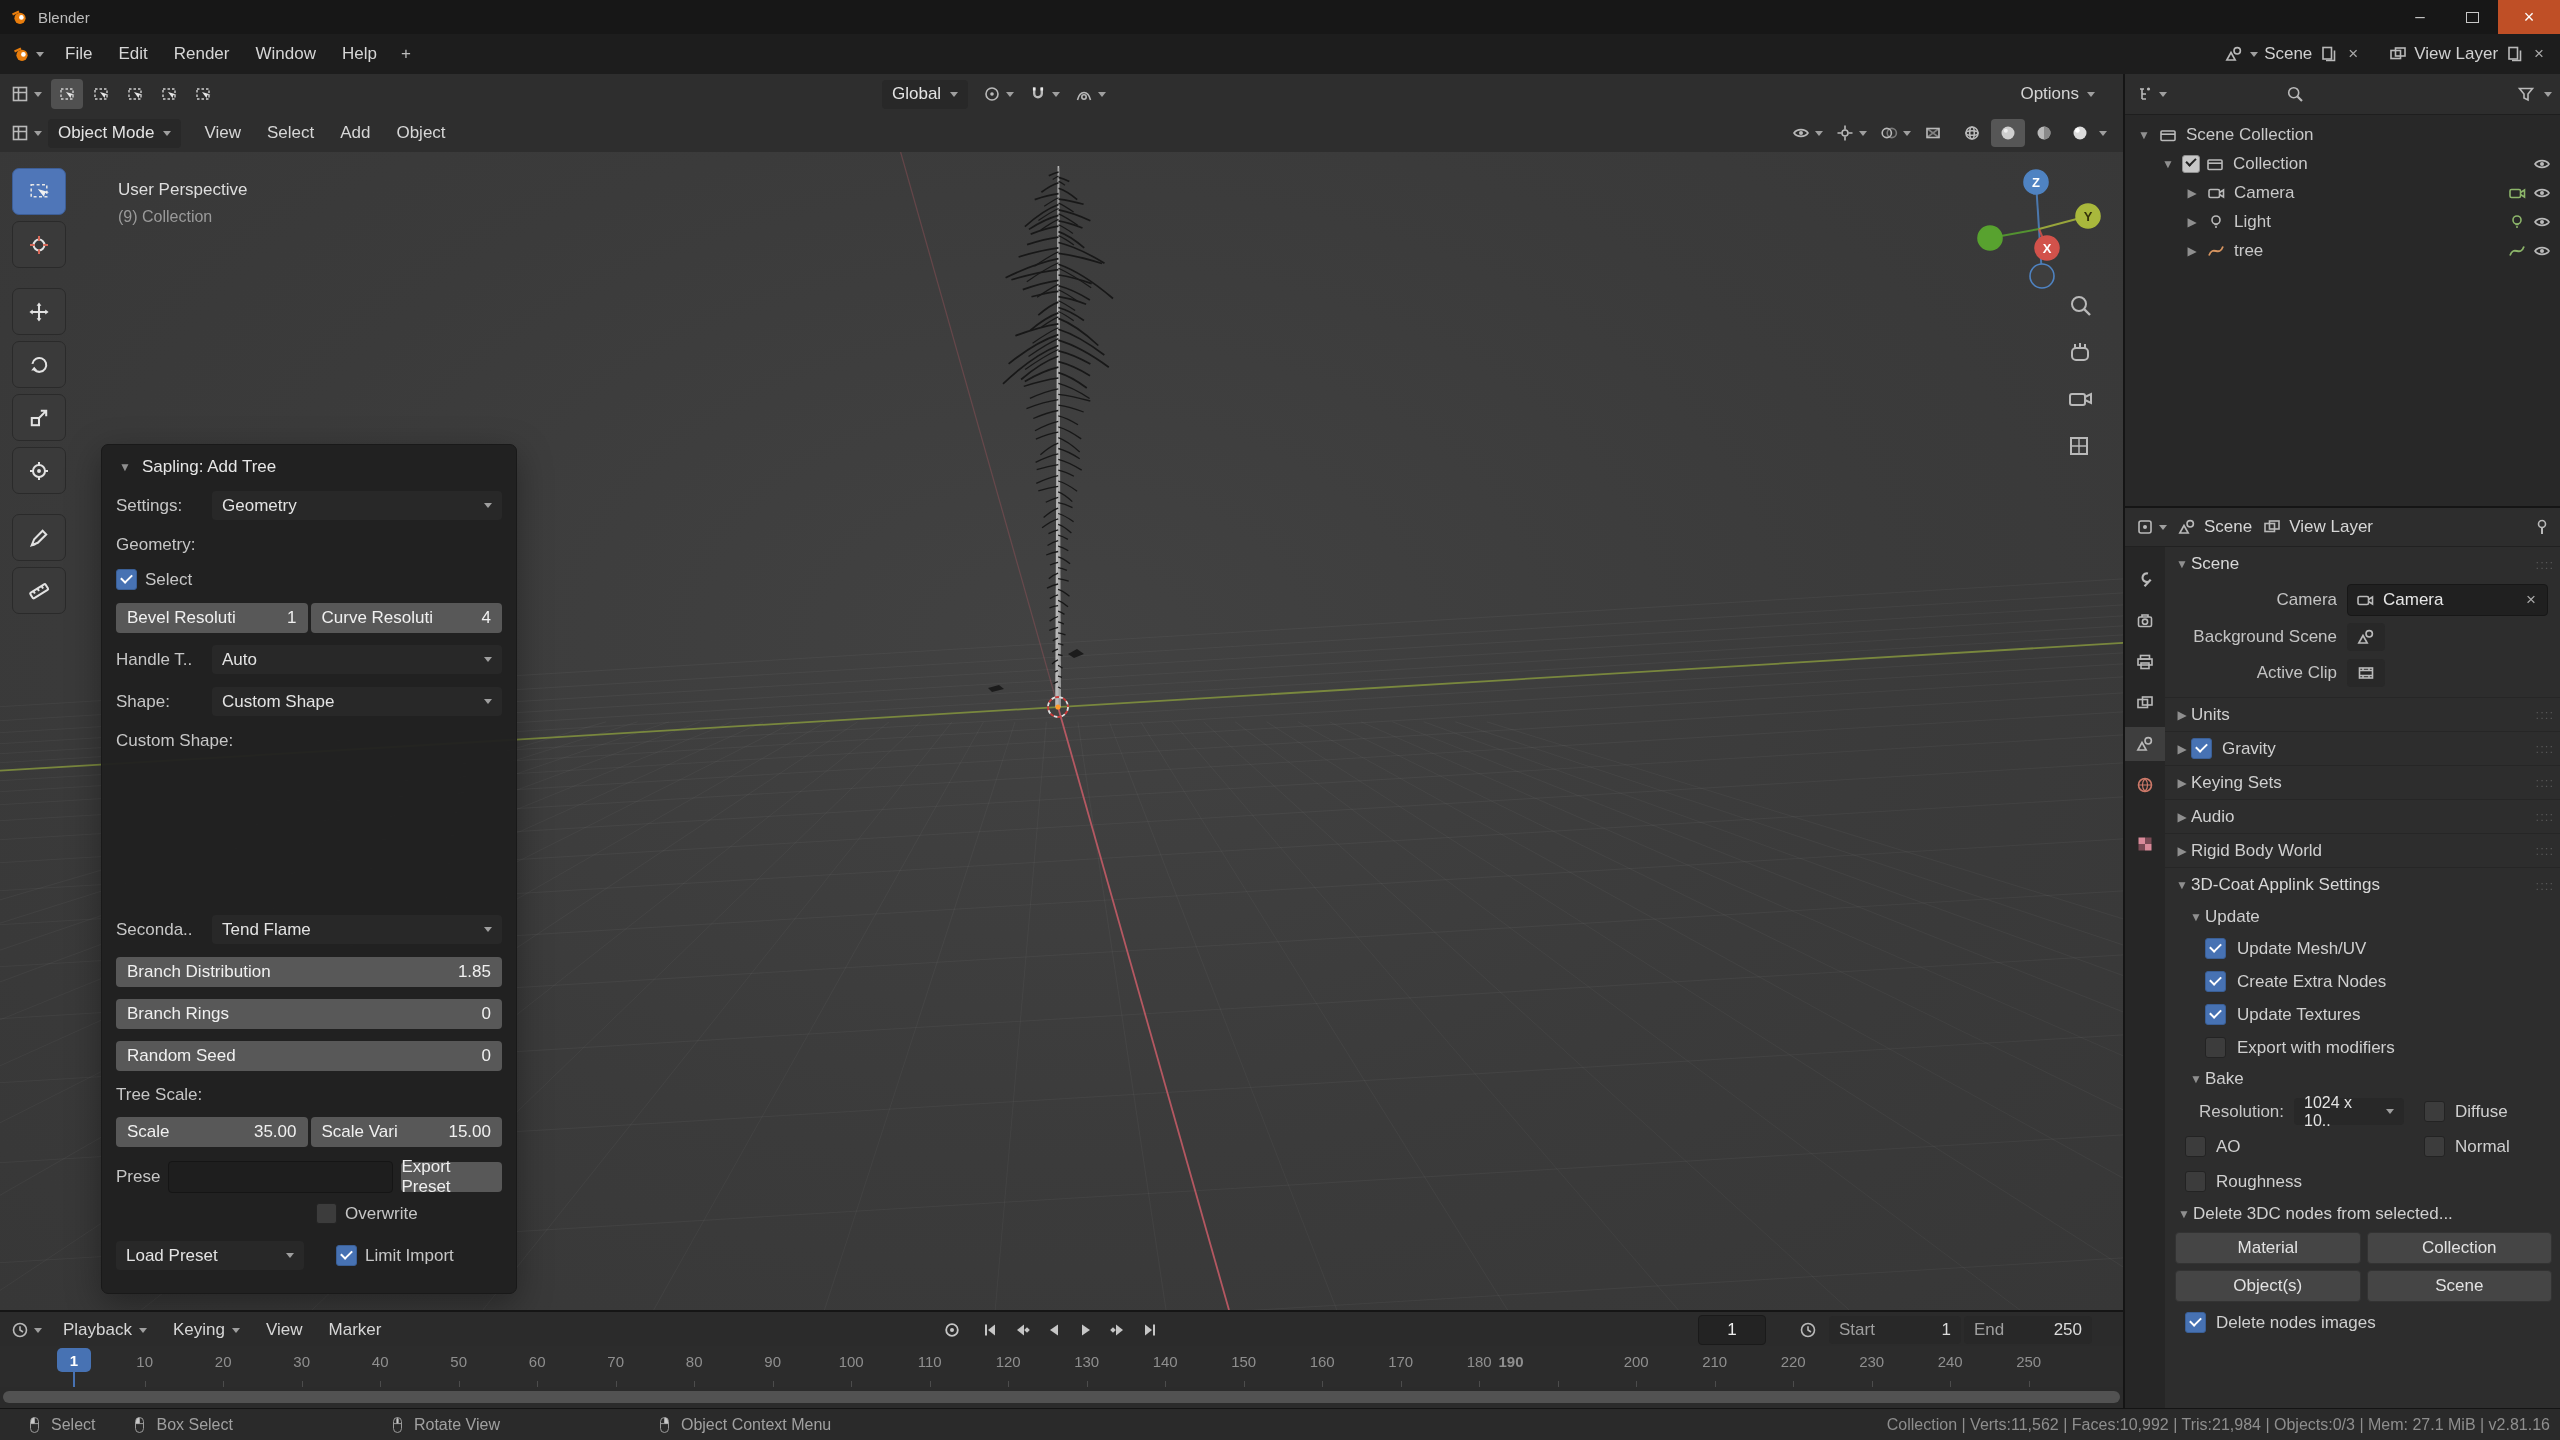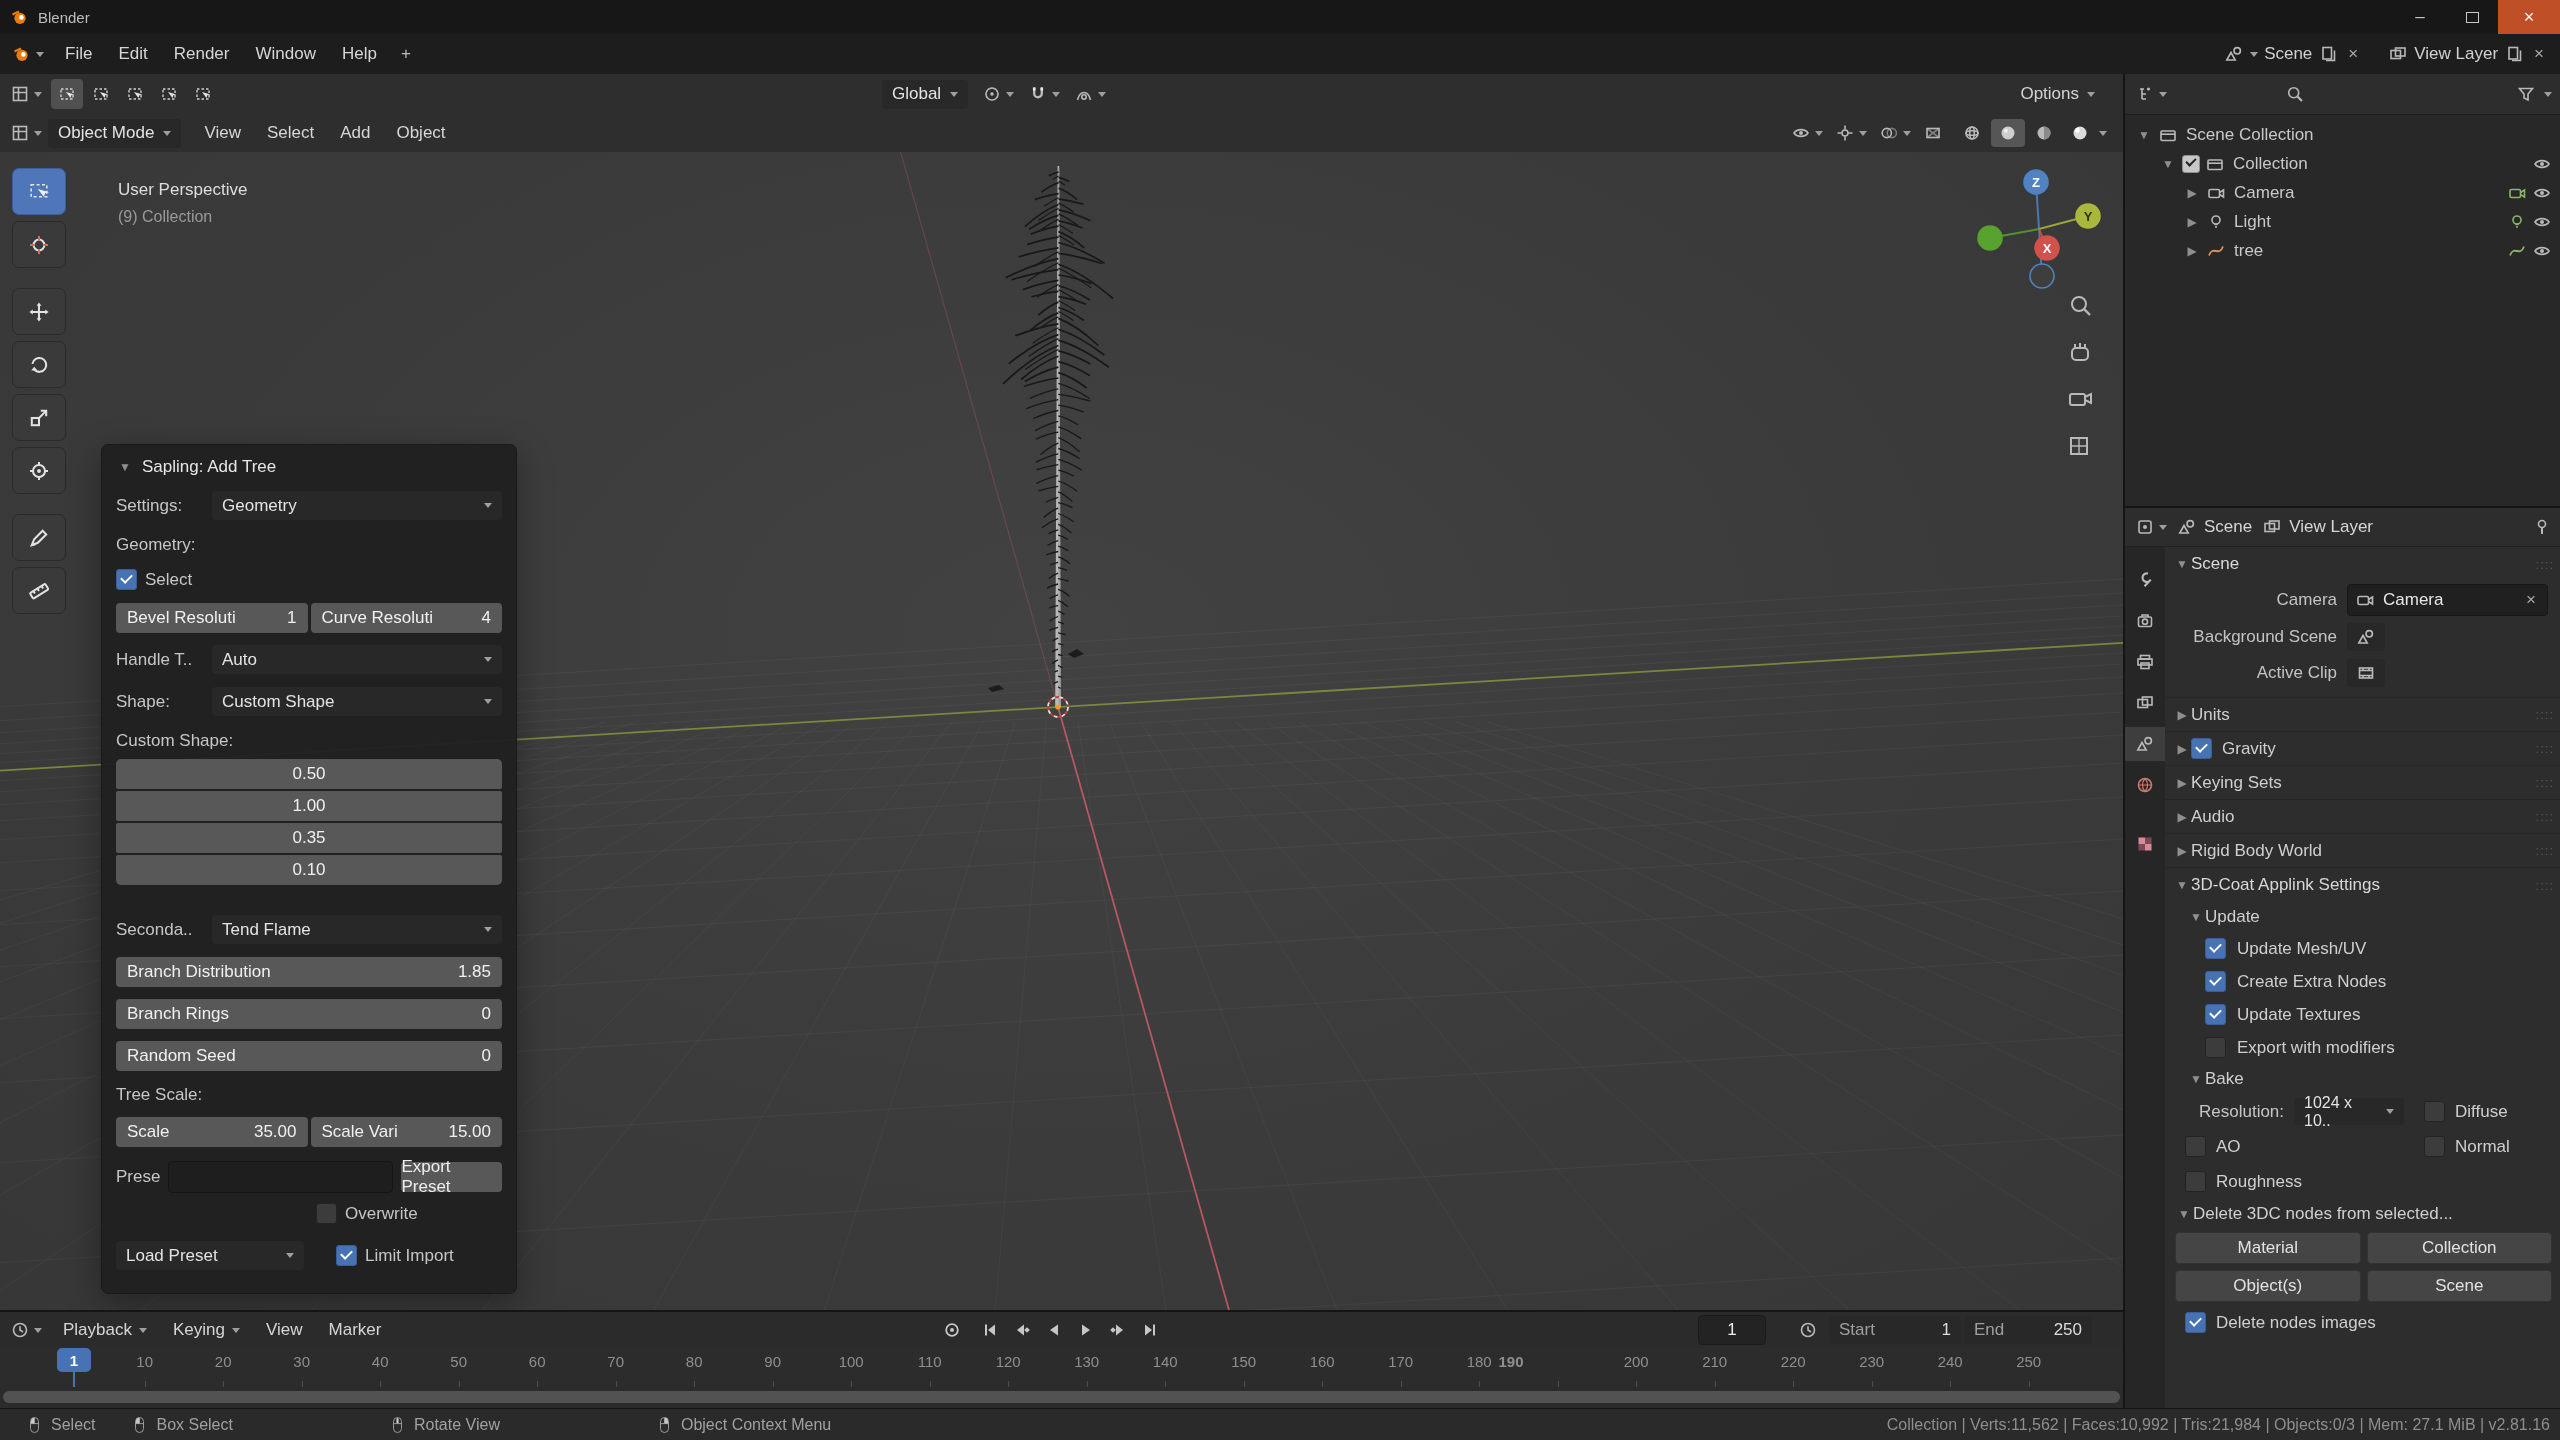--- a/index.html
+++ b/index.html
@@ -694,34 +694,20 @@
       <div class="sp-row" style="top:242px">
         <span class="sp-label" style="width:88px">Shape:</span>
         <div class="dd" style="flex:1;justify-content:space-between">
           <span>Custom Shape</span>
             <span class="caret"></span>
         </div>
       </div>
       <div class="sp-row" style="top:286px">
           <span class="sp-label">Custom Shape:</span>
         </div>
-      <div style="position:absolute;left:14px;right:14px;top:314px">
-        <div class="cs-row first">
-            <span>0.50</span>
-          </div>
-        <div class="cs-row">
-            <span>1.00</span>
-          </div>
-        <div class="cs-row">
-            <span>0.35</span>
-          </div>
-        <div class="cs-row last">
-            <span>0.10</span>
-          </div>
-      </div>
       <div class="sp-row" style="top:470px">
         <span class="sp-label" style="width:88px">Seconda..</span>
         <div class="dd" style="flex:1;justify-content:space-between">
           <span>Tend Flame</span>
             <span class="caret"></span>
         </div>
       </div>
       <div class="sp-row" style="top:512px">
         <div class="slider">
           <span>Branch Distribution</span>

